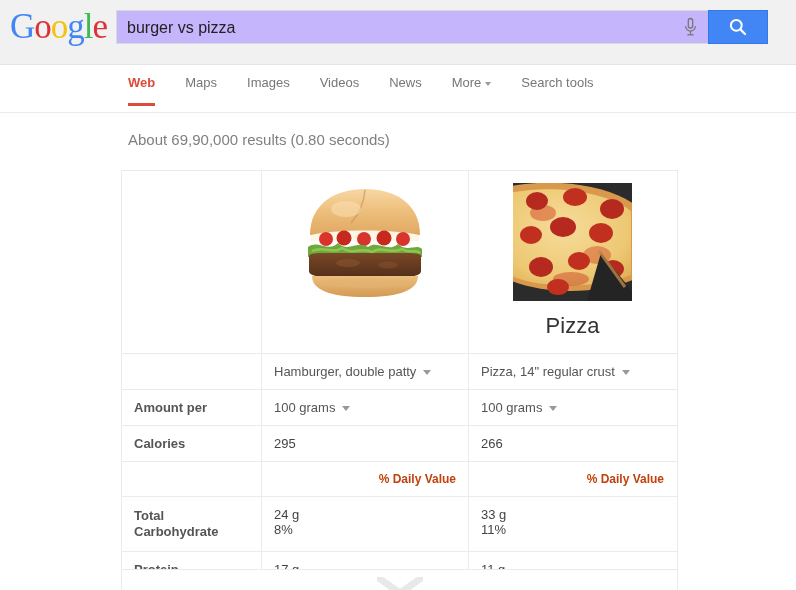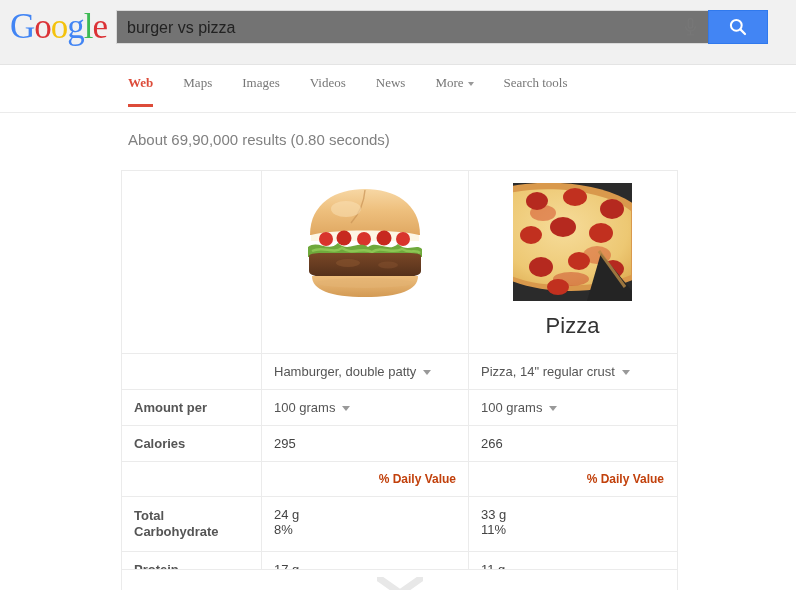--- a/index.html
+++ b/index.html
@@ -45,21 +45,21 @@
     top: 10px;
     width: 652px;
     height: 34px;
     box-sizing: border-box;
   }
   .search-field {
     position: absolute;
     left: 0; top: 0;
     width: 592px;
     height: 34px;
-    background: #737373;
+    background: #c4b5fd;
     border: 1px solid #d9d9d9;
     border-right: none;
     box-sizing: border-box;
   }
   .search-input {
     position: absolute;
     left: 8px;
     top: 0;
     width: 540px;
     height: 32px;
@@ -104,21 +104,20 @@
     height: 58px;
     border-bottom: 1px solid #ebebeb;
     box-sizing: border-box;
   }
   .tabs {
     position: absolute;
     left: 128px;
     top: 20px;
     display: flex;
     align-items: flex-start;
-    font-family: Liberation Serif, serif;
   }
   .tab {
     font-size: 13px;
     color: #777777;
     padding: 0 0 16px 0;
     margin-right: 30px;
     white-space: nowrap;
     cursor: pointer;
     position: relative;
   }

